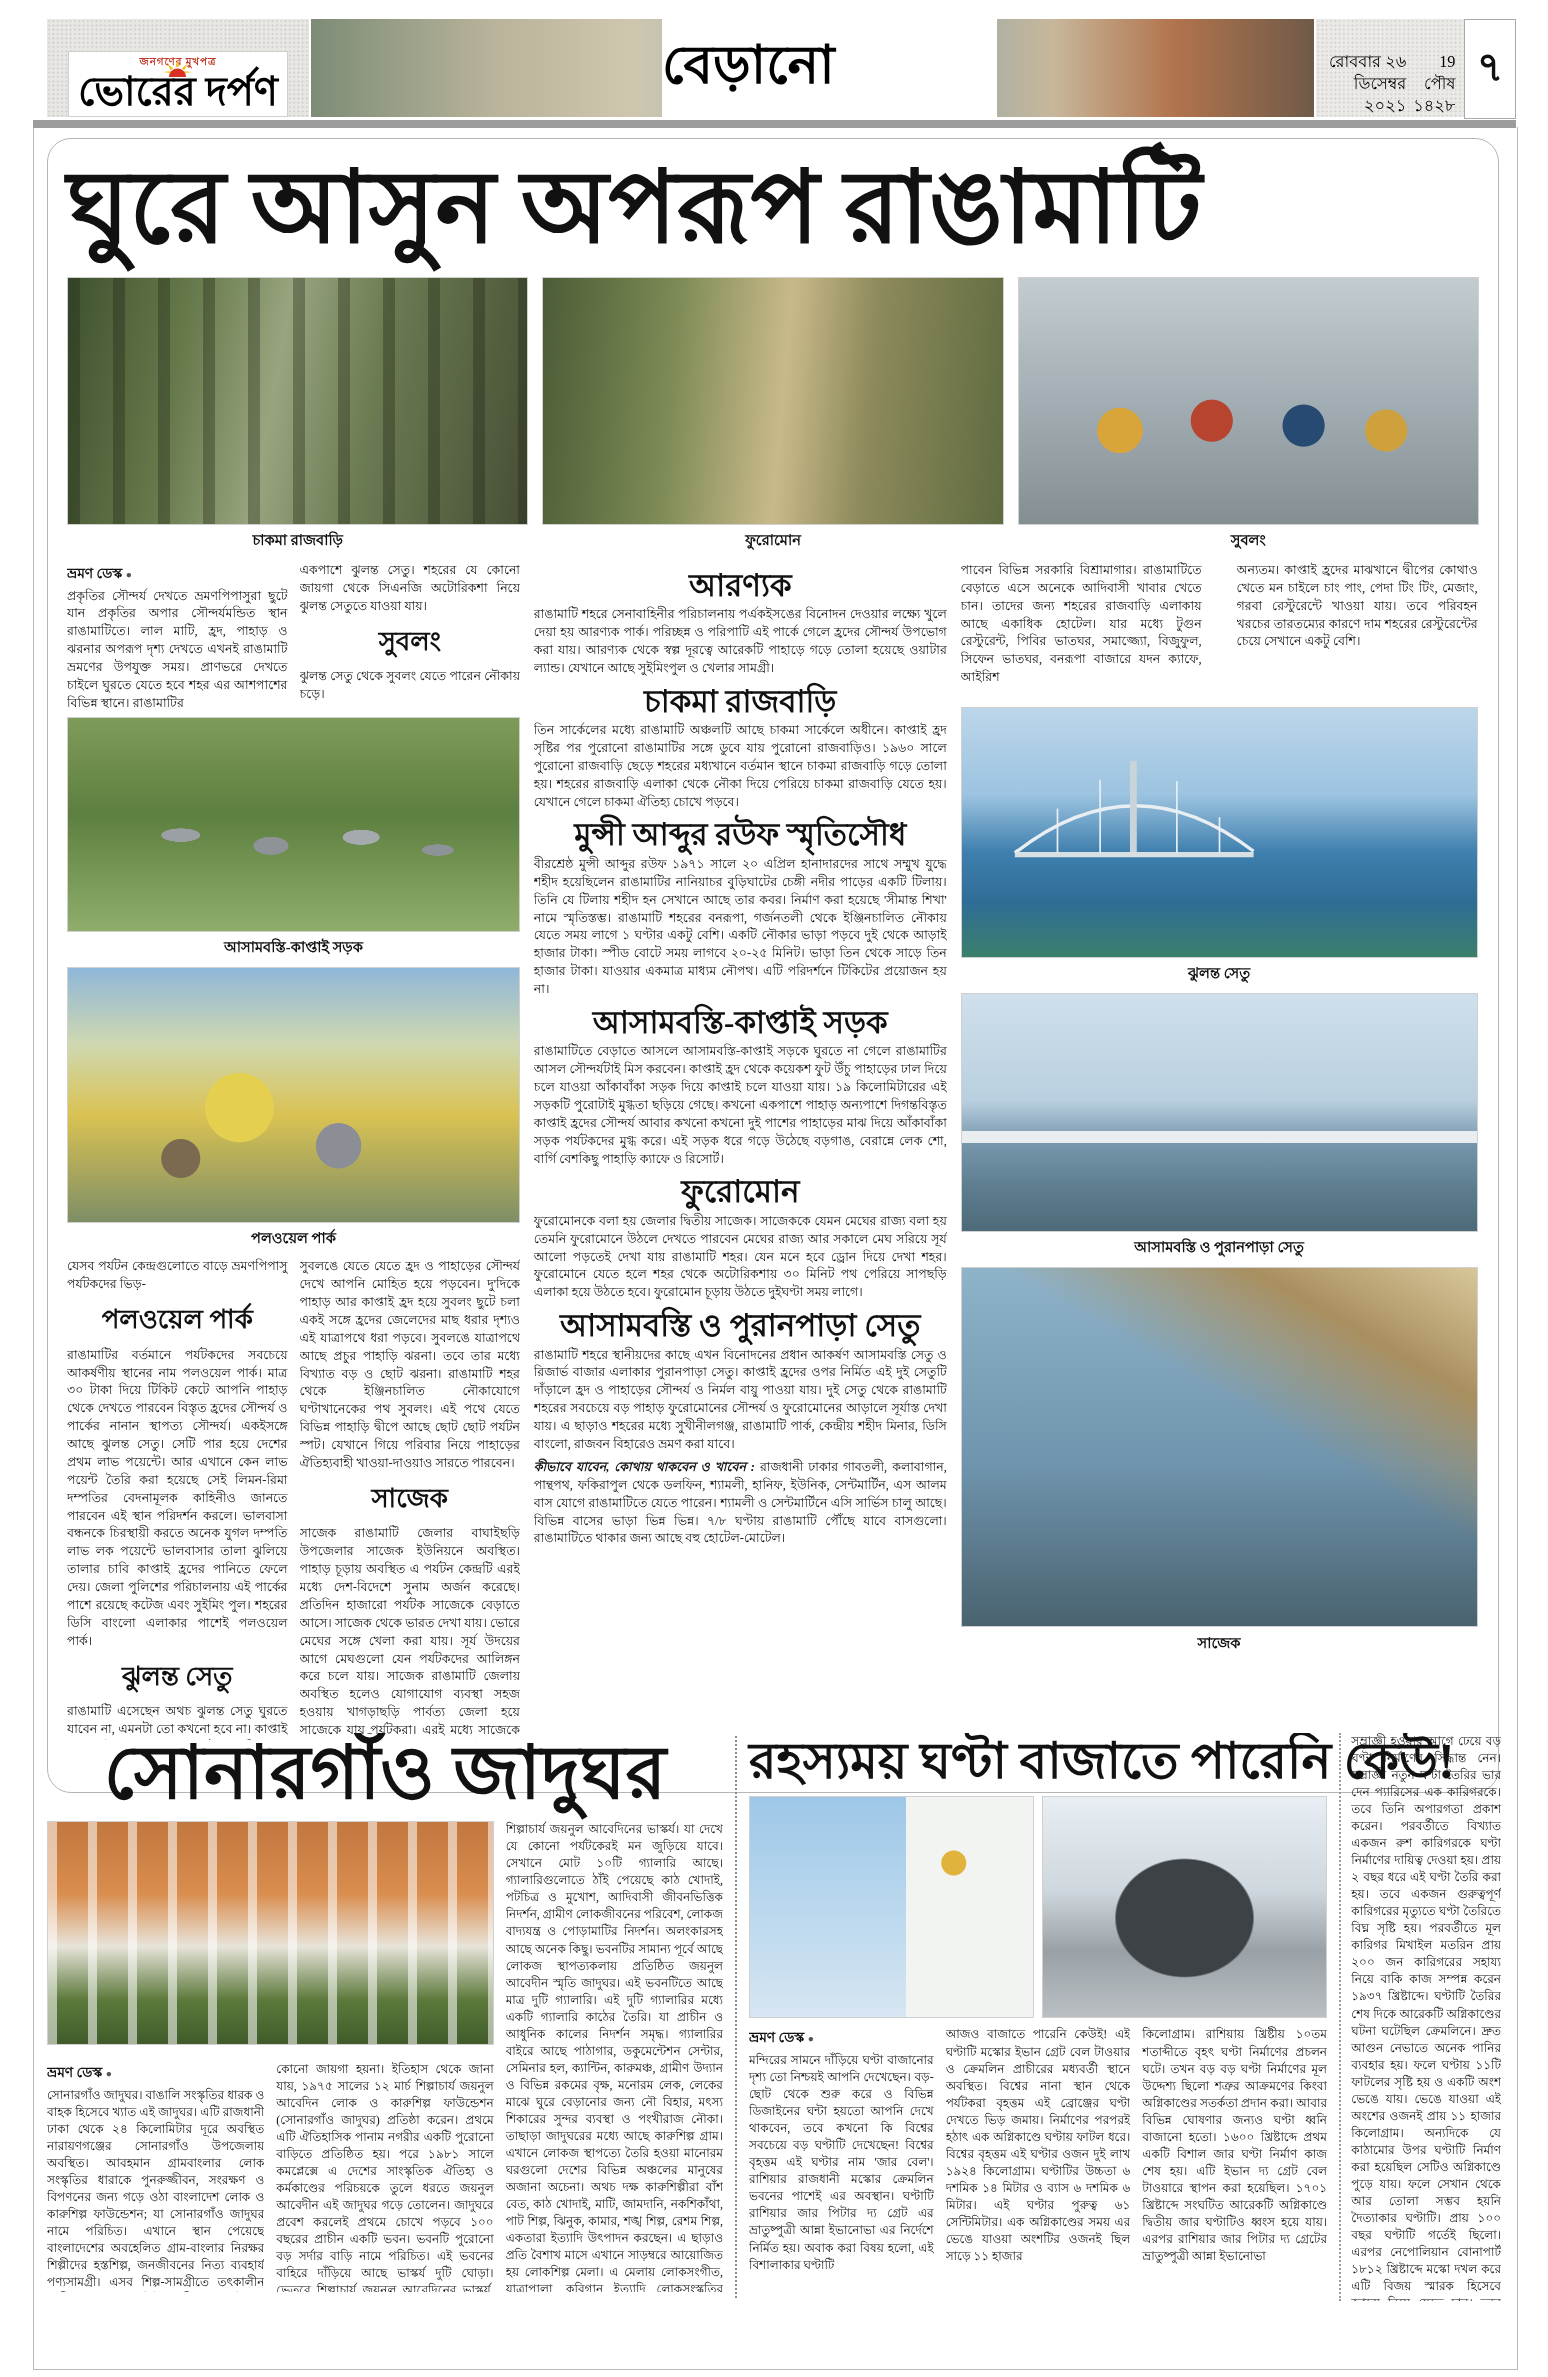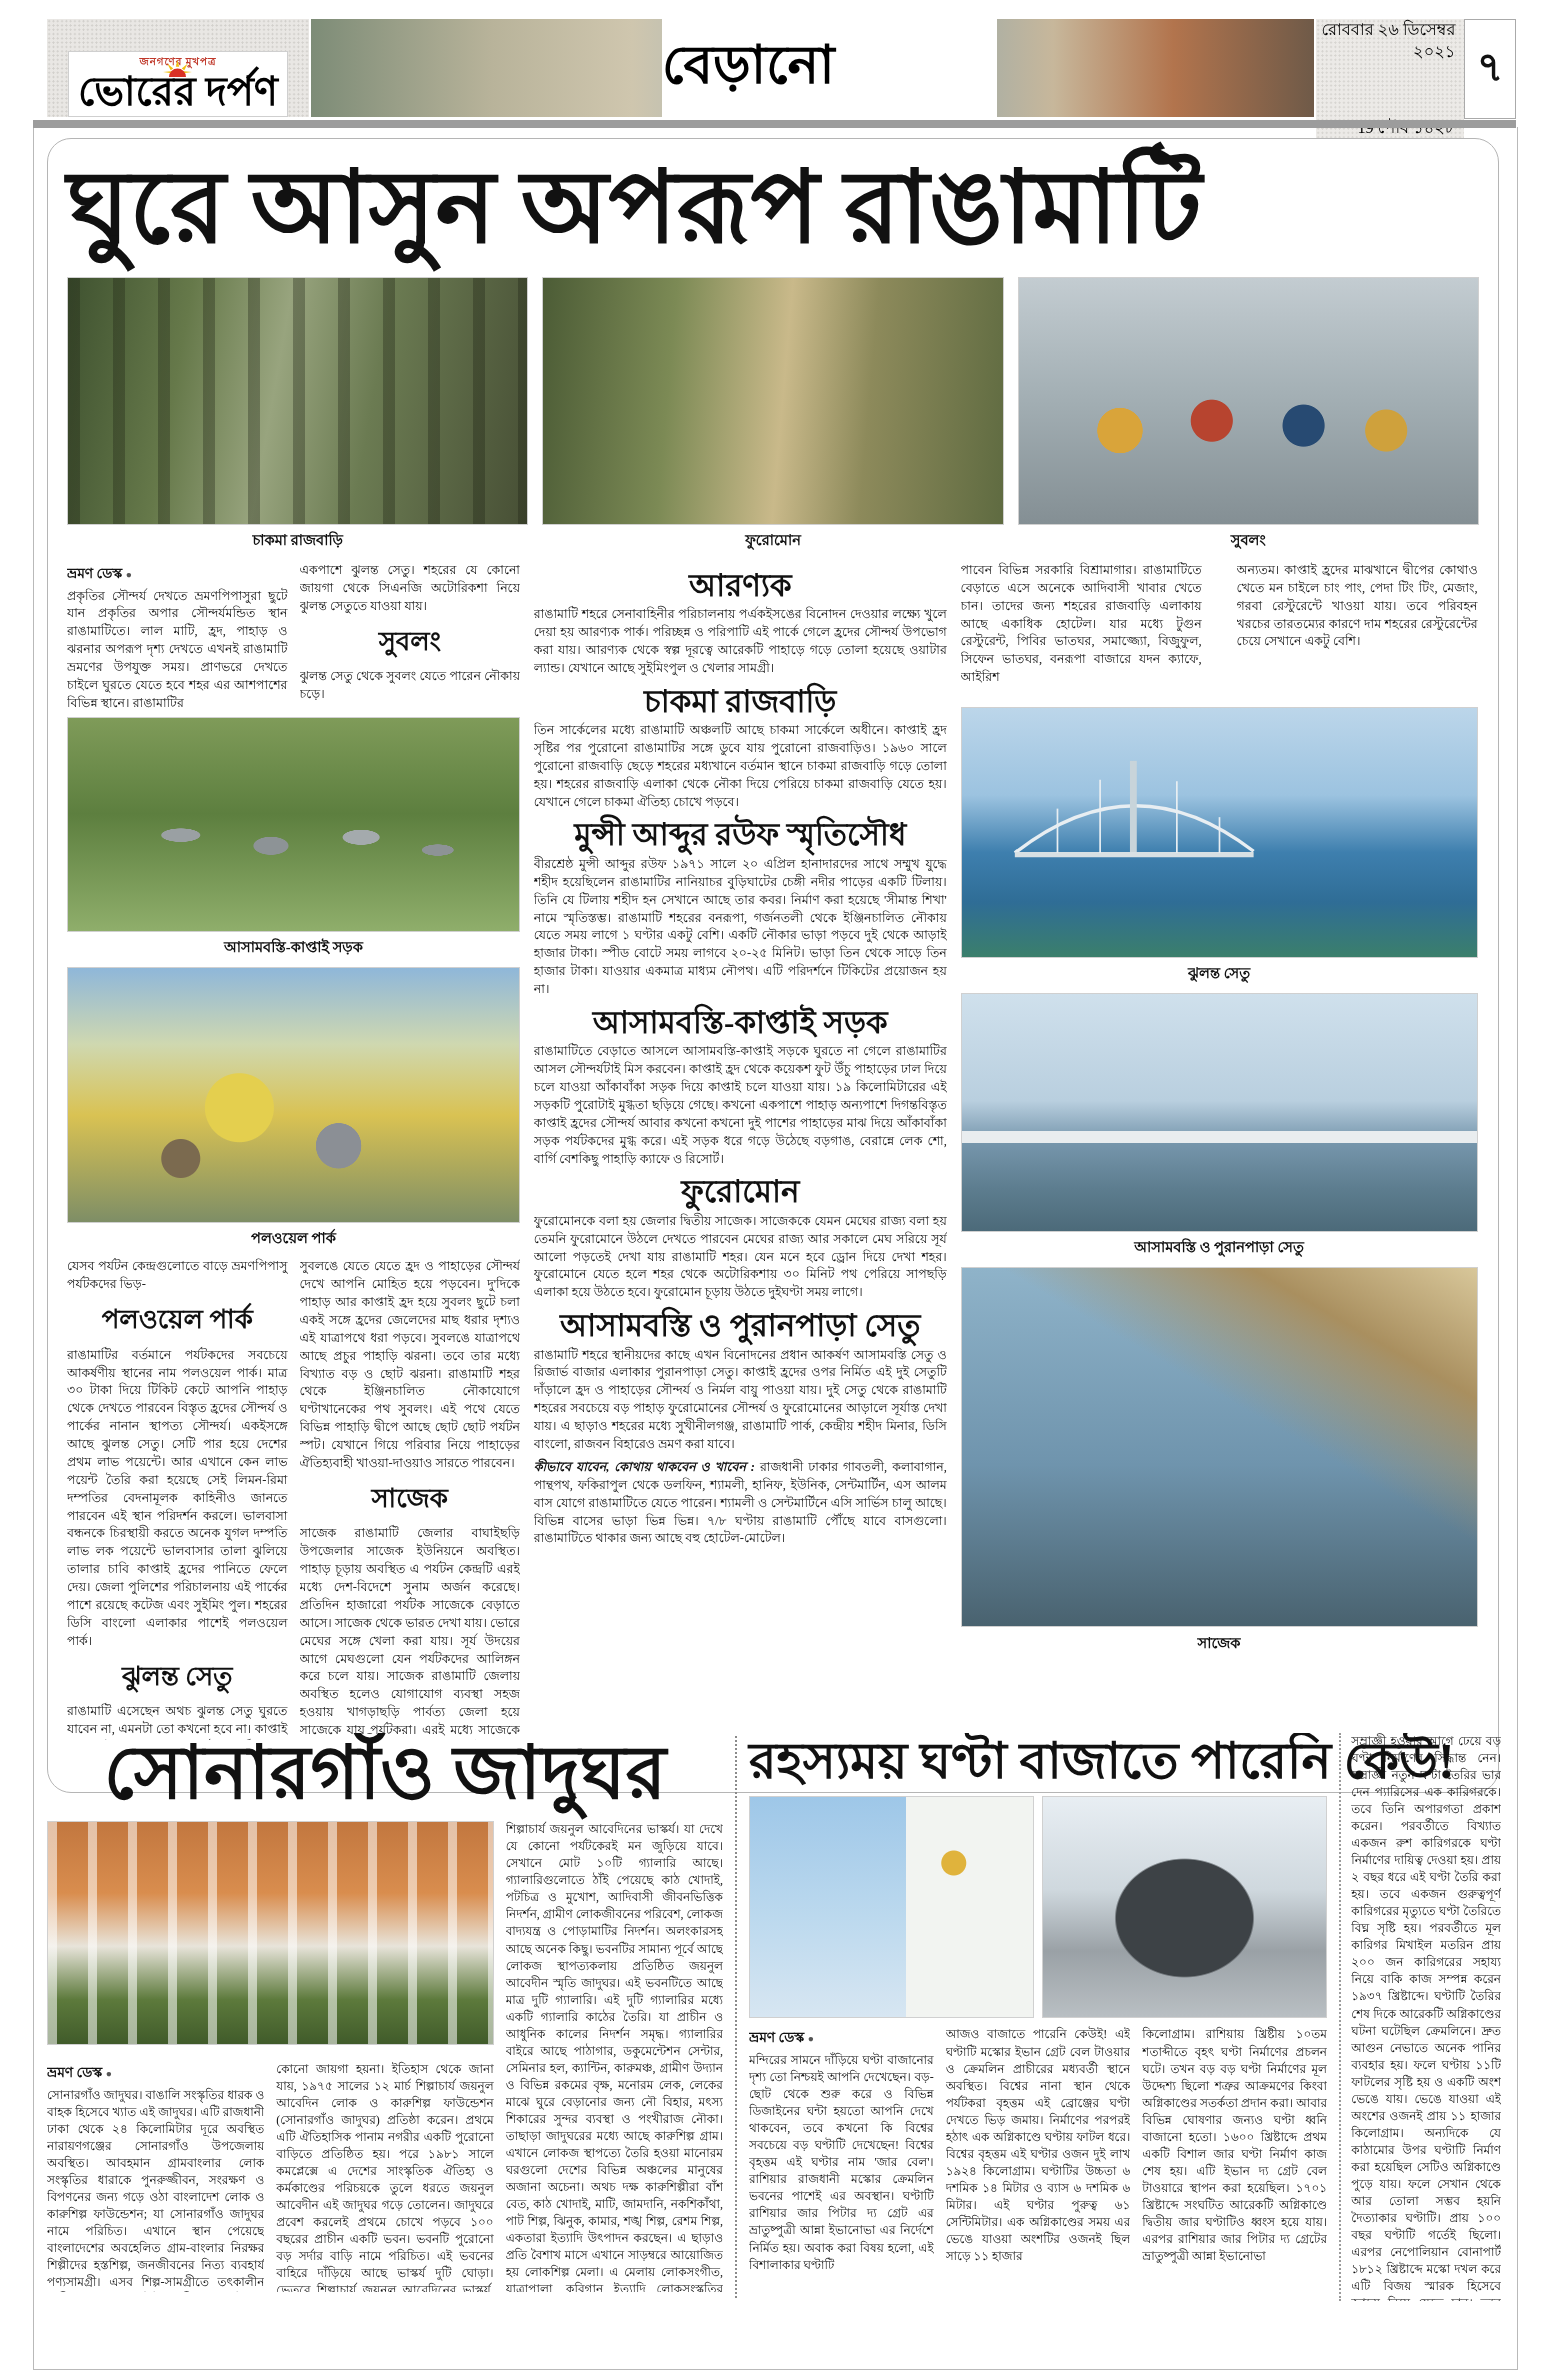--- a/index.html
+++ b/index.html
@@ -14,23 +14,23 @@
       display:flex;align-items:flex-end;justify-content:center;}
   .masthead-inner{background:#fff;border:0.9px solid #cfcfcf;padding:1.7px 8.6px 3.4px;text-align:center;position:relative;}
   .masthead-tagline{font-size:10.3px;color:#c0392b;font-weight:bold;letter-spacing:0.9px;}
   .masthead-logo{font-size:40px;font-weight:bold;color:#000;line-height:1.05;position:relative;}
   .sun{position:absolute;top:-10.3px;left:50%;margin-left:-14.6px;width:29px;height:17px;}
   .banner{position:absolute;left:311px;top:19px;width:1003px;height:98px;
       background:linear-gradient(90deg,#7d8c77 0%,#b8b39a 18%,#cfc6ae 32%,#9fb3ba 48%,#8fa7ad 60%,#c7b79b 74%,#b2744d 86%,#6f5a48 100%);}
   .section-label-box{position:absolute;left:662px;top:19px;width:335px;height:98px;background:#fff;
       display:flex;align-items:center;justify-content:flex-start;}
   .section-label{font-size:53px;font-weight:bold;color:#000;}
-  .date-box{position:absolute;left:1316px;top:19px;width:148px;height:120px;background:#eceae7;
+  .date-box{position:absolute;left:1316px;top:19px;width:148px;height:98px;background:#eceae7;
       background-image:radial-gradient(#d6d4d0 0.9px,transparent 0.9px);background-size:4.3px 4.3px;
-      display:flex;flex-direction:column;align-items:flex-end;justify-content:space-between;padding-right:8.6px;box-sizing:border-box;}
+      display:flex;flex-direction:row;align-items:flex-end;justify-content:center;padding-right:8.6px;box-sizing:border-box;}
   .date-line{font-size:16.3px;line-height:1.35;color:#000;text-align:right;}
   .pageno-box{position:absolute;left:1464px;top:19px;width:50px;height:98px;background:#fff;border:0.9px solid #aaa;
       display:flex;align-items:center;justify-content:center;}
   .pageno{font-size:41px;font-weight:bold;}
   .header-bar{position:absolute;left:33px;top:120px;width:1483px;height:7.7px;background:#9c9c9c;}
   
   .main-box{position:absolute;left:47px;top:138px;width:1452px;height:1655px;border:1.7px solid #b5b5b5;
       border-radius:24px;padding:8.6px 19px;box-sizing:border-box;overflow:hidden;}
   .headline{font-size:101px;font-weight:bold;text-align:left;line-height:1.18;margin:1.7px 0 8.6px;}
   .photo-row{display:flex;gap:13.8px;}

